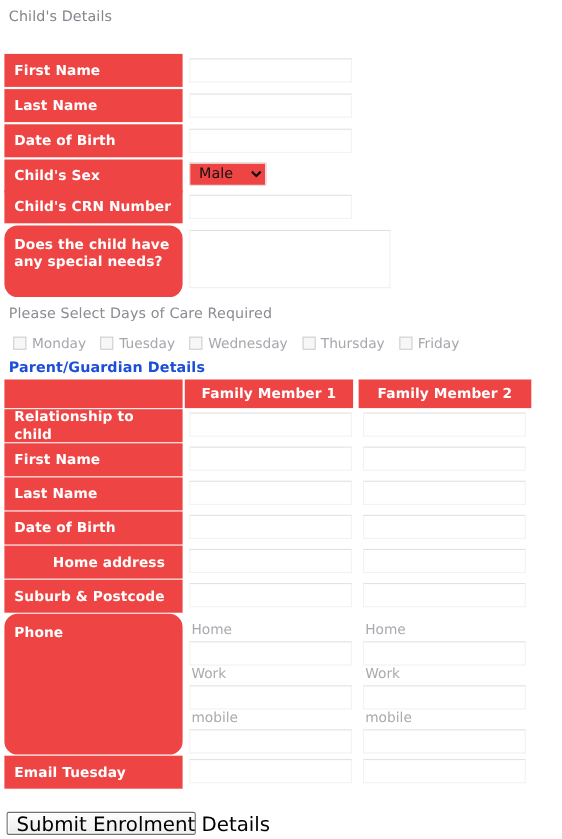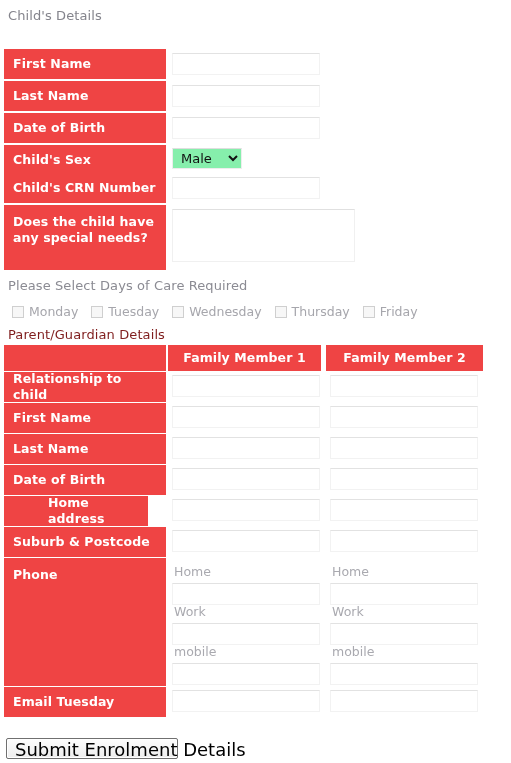--- a/index.html
+++ b/index.html
@@ -20,23 +20,23 @@
   .heading-light {
     position: absolute;
     color: #84848c;
     font-size: 13px;
     font-weight: 400;
     letter-spacing: 0.1px;
     white-space: nowrap;
   }
   .heading-bold {
     position: absolute;
-    color: #7f1d1d;
-    font-size: 13px;
-    font-weight: 400;
+    color: #1d4ed8;
+    font-size: 13px;
+    font-weight: 700;
     letter-spacing: 0.1px;
     white-space: nowrap;
   }
   .heading-mid {
     position: absolute;
     color: #8b8b93;
     font-size: 13px;
     font-weight: 400;
     letter-spacing: 0.1px;
     white-space: nowrap;
@@ -52,20 +52,21 @@
     letter-spacing: 0.1px;
     box-sizing: border-box;
     padding: 0 9px;
     display: flex;
     align-items: center;
     line-height: 1.25;
   }
   .glabel.top {
     align-items: flex-start;
     padding-top: 9px;
+    border-radius: 12px;
   }
   .glabel.blank { padding: 0; }
   .glabel.center {
     justify-content: center;
     text-align: right;
   }
 
   
   .tinput {
     position: absolute;
@@ -90,21 +91,21 @@
     color: #444;
     padding: 3px 4px;
     resize: none;
     outline: none;
   }
 
   
   .tselect {
     position: absolute;
     box-sizing: border-box;
-    background: #86efac;
+    background: #ef4444;
     border: 1px solid #ededed;
     border-top: 1px solid #dedede;
     font-family: "DejaVu Sans", "Liberation Sans", sans-serif;
     font-size: 13px;
     color: #111;
     padding: 1px 13px 1px 4px;
     outline: none;
   }
 
   
@@ -226,21 +227,21 @@
 <input class="tinput" style="left: 330px; top: 406px; width: 148px; height: 22px;" value="">
 
 <div class="glabel" style="left:4px; top:434px; width:162px; height:30px;">Last Name</div>
 <input class="tinput" style="left: 172px; top: 437px; width: 148px; height: 22px;" value="">
 <input class="tinput" style="left: 330px; top: 437px; width: 148px; height: 22px;" value="">
 
 <div class="glabel" style="left:4px; top:465px; width:162px; height:30px;">Date of Birth</div>
 <input class="tinput" style="left: 172px; top: 468px; width: 148px; height: 22px;" value="">
 <input class="tinput" style="left: 330px; top: 468px; width: 148px; height: 22px;" value="">
 
-<div class="glabel" style="left:4px; top:496px; width:144px; height:30px;padding-left:44px;">Home address</div>
+<div class="glabel" style="left:4px; top:496px; width:162px; height:30px;padding-left:44px;">Home address</div>
 <input class="tinput" style="left: 172px; top: 499px; width: 148px; height: 22px;" value="">
 <input class="tinput" style="left: 330px; top: 499px; width: 148px; height: 22px;" value="">
 
 <div class="glabel" style="left:4px; top:527px; width:162px; height:30px;">Suburb &amp; Postcode</div>
 <input class="tinput" style="left: 172px; top: 530px; width: 148px; height: 22px;" value="">
 <input class="tinput" style="left: 330px; top: 530px; width: 148px; height: 22px;" value="">
 
 <div class="glabel top" style="left:4px; top:558px; width:162px; height:128px;">Phone</div>
 
 <div class="sublabel" style="left:174px; top:564px;">Home</div>

